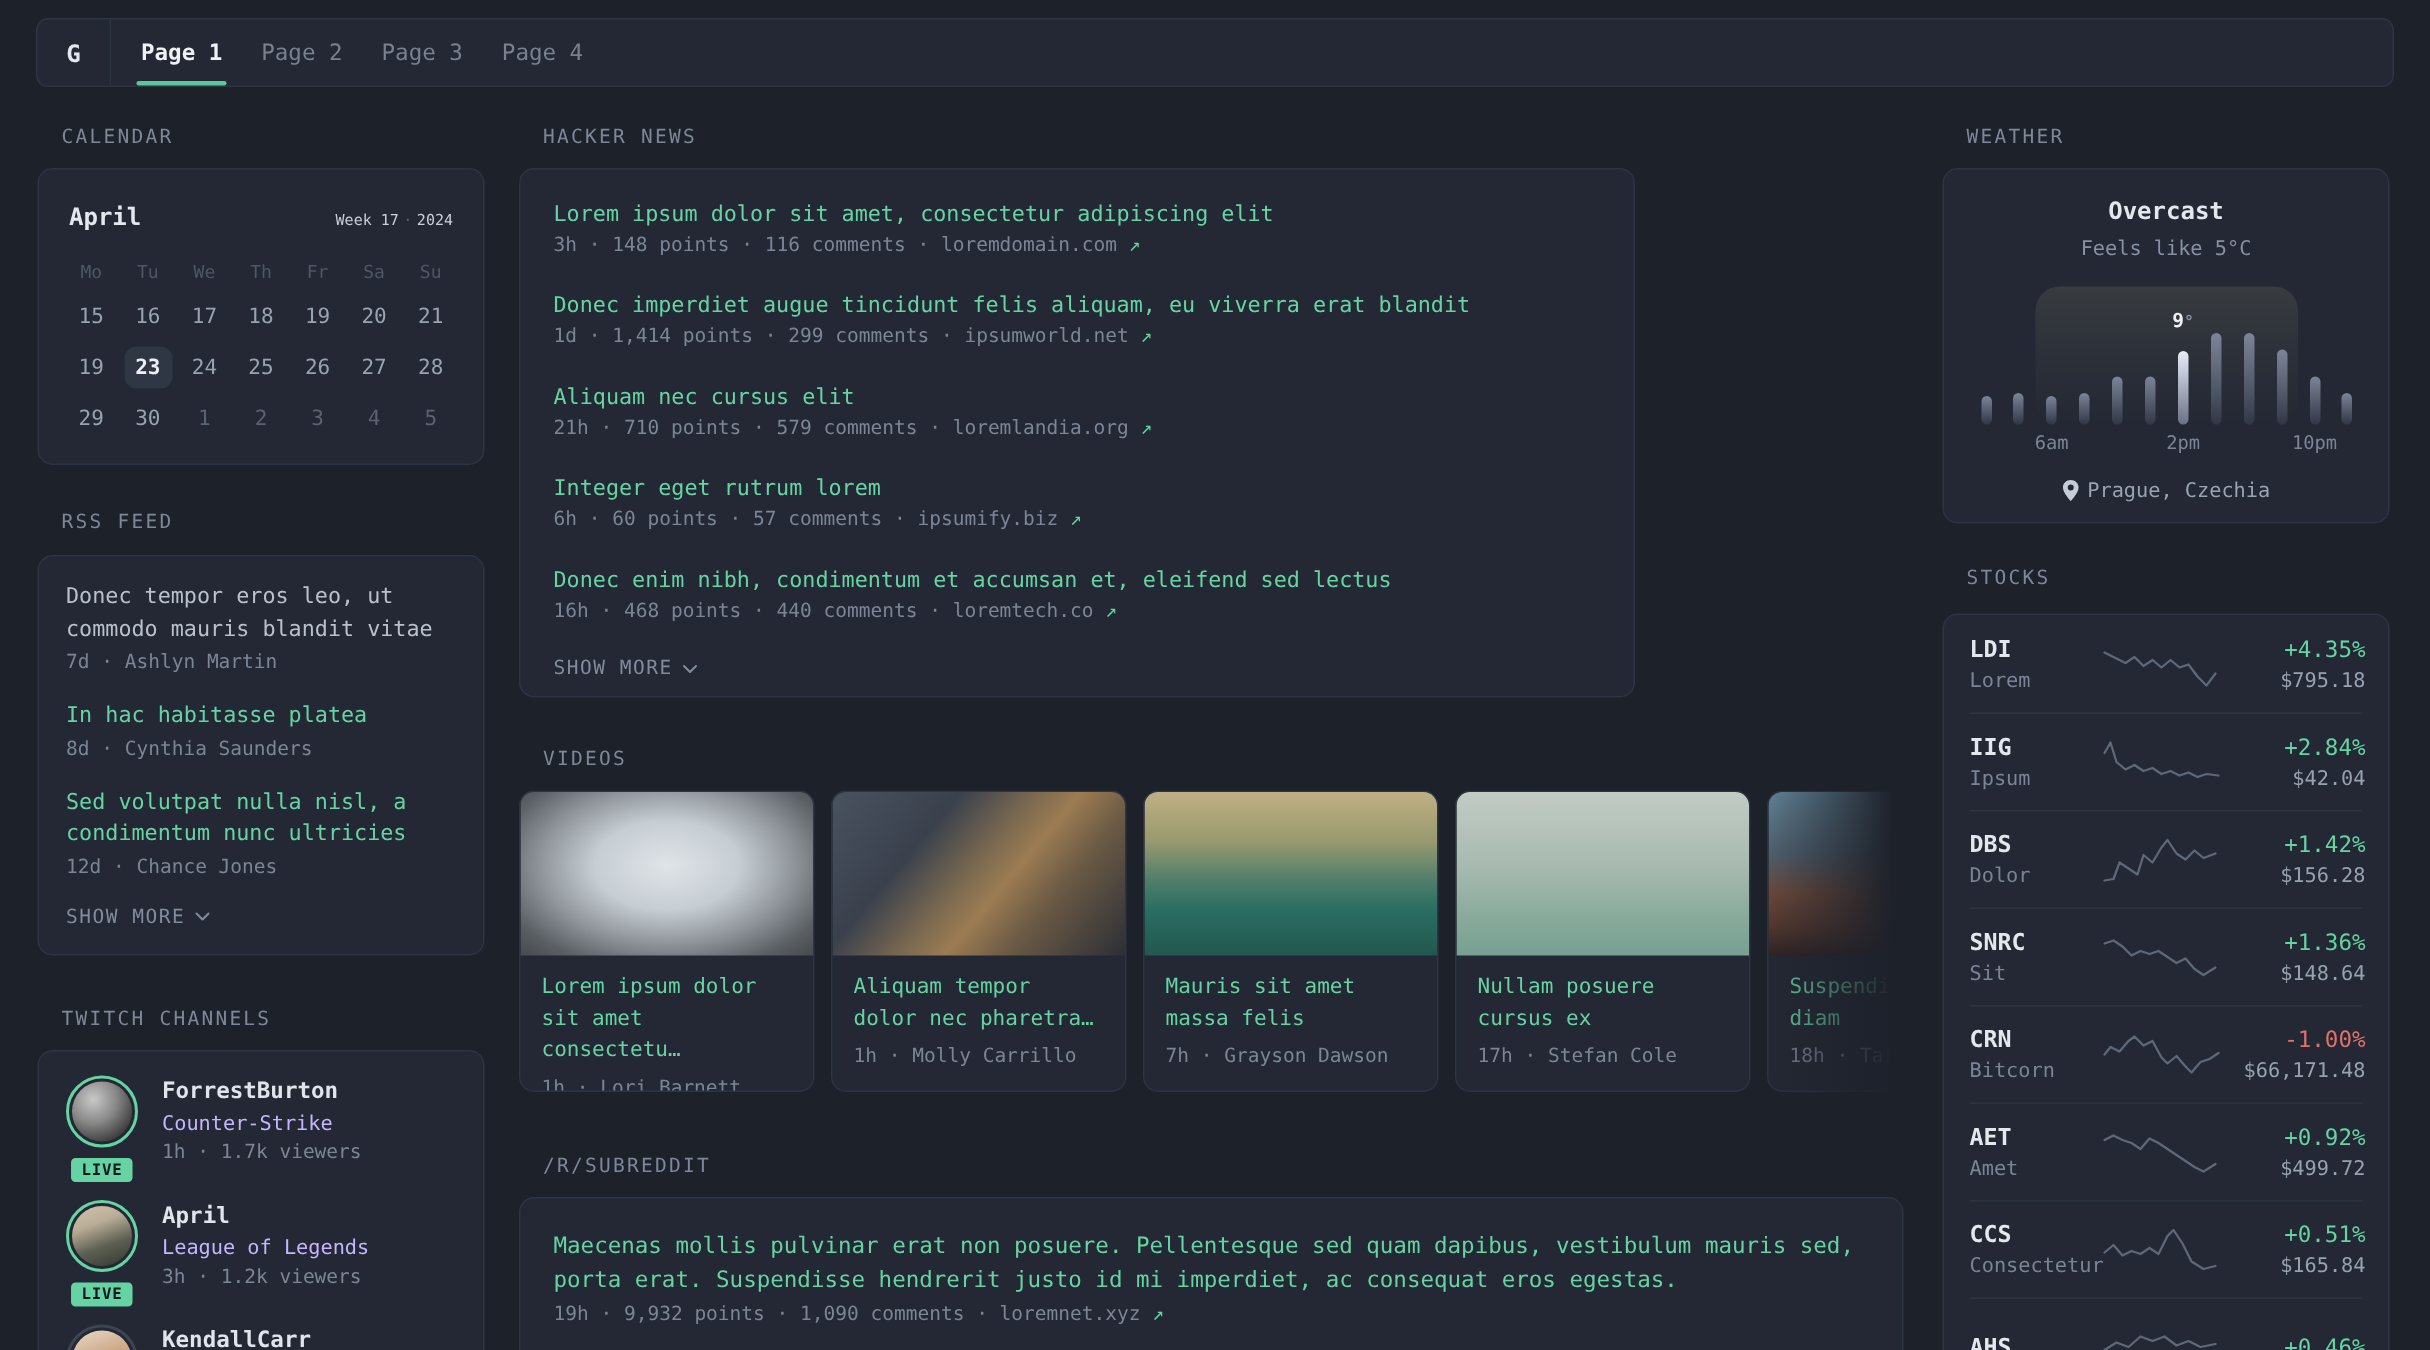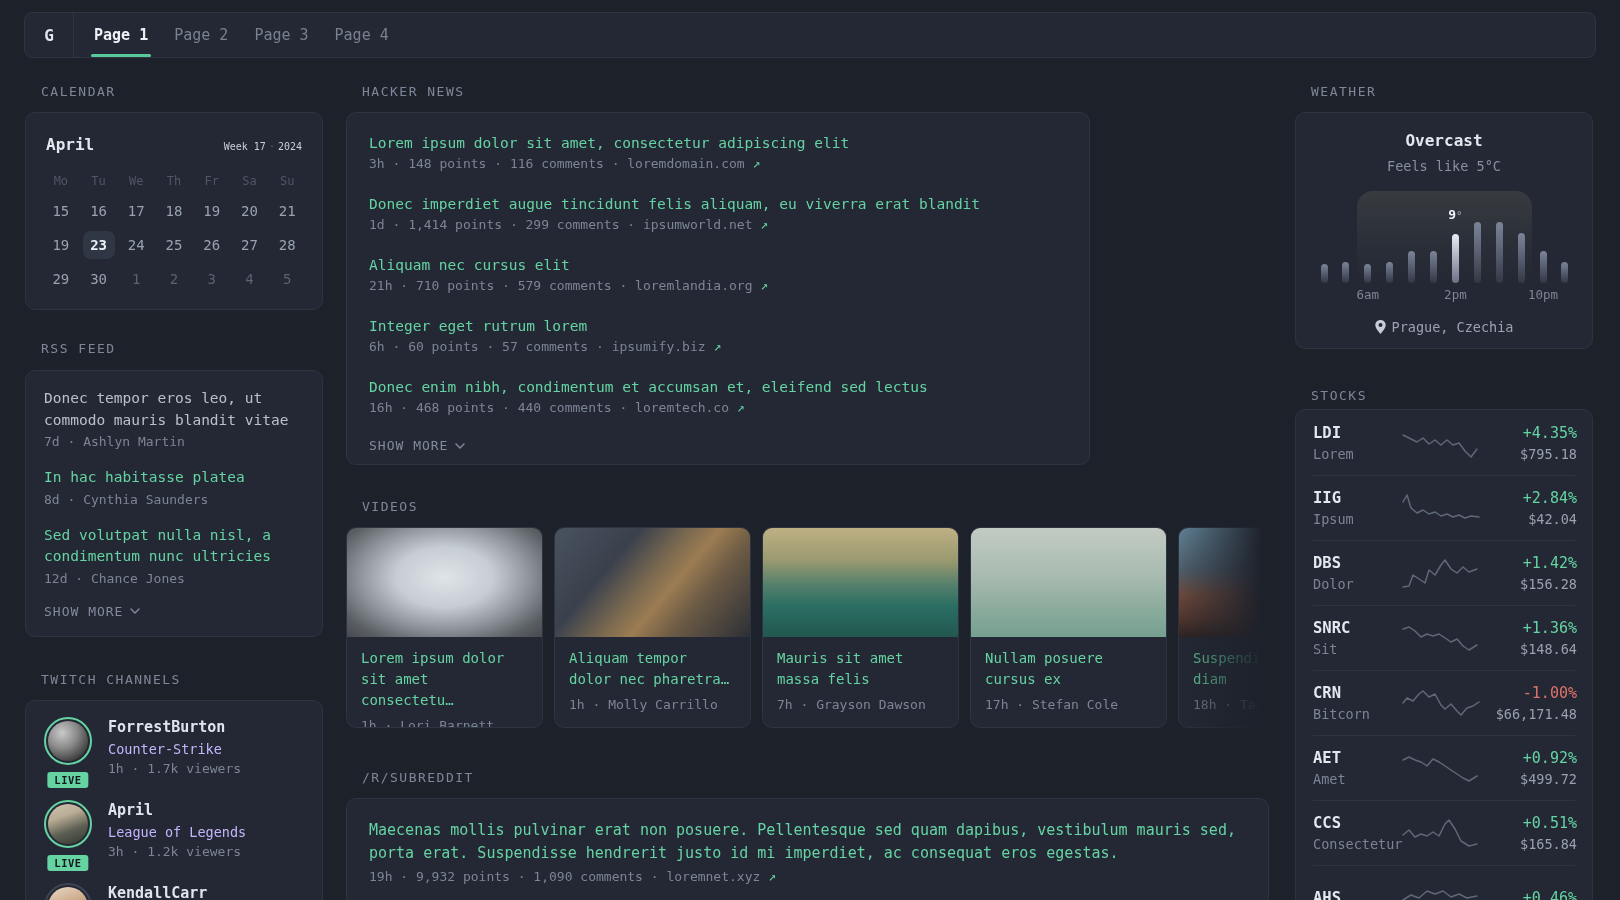--- a/index.html
+++ b/index.html
@@ -397,21 +397,21 @@
       <span class="w-time" style="left: 229px;">10pm</span>
     </div>
   <div class="w-loc">
     <svg class="pin" viewBox="0 0 11 14">
       <path d="M5.5 0C2.5 0 0.3 2.2 0.3 5c0 3.6 5.2 9 5.2 9s5.2-5.4 5.2-9C10.7 2.2 8.5 0 5.5 0z M5.5 7A2 2 0 1 1 5.5 3a2 2 0 0 1 0 4z" fill="#c6ccd8"></path>
     </svg>
     <span>Prague, Czechia</span>
   </div>
 </div>
 
-<div class="abs section-title" style="left:1311px;top:388px;">STOCKS</div>
+<div class="abs section-title" style="left:1311px;top:378px;">STOCKS</div>
 
 <div class="abs card stocks-card" id="stocks-card">
     <div class="stock-row">
       <div>
         <div class="st-sym">LDI</div>
         <div class="st-name">Lorem</div>
       </div>
       <svg viewBox="0 0 80 32" class="st-spark">
         <polyline points="2,8 10,12 16,15 22,11 28,17 34,13 40,18 46,13 52,18 58,16 64,24 70,30 76,22" fill="none" stroke="#5f6879" stroke-width="1.5" stroke-linecap="round" stroke-linejoin="round"></polyline>
       </svg>

